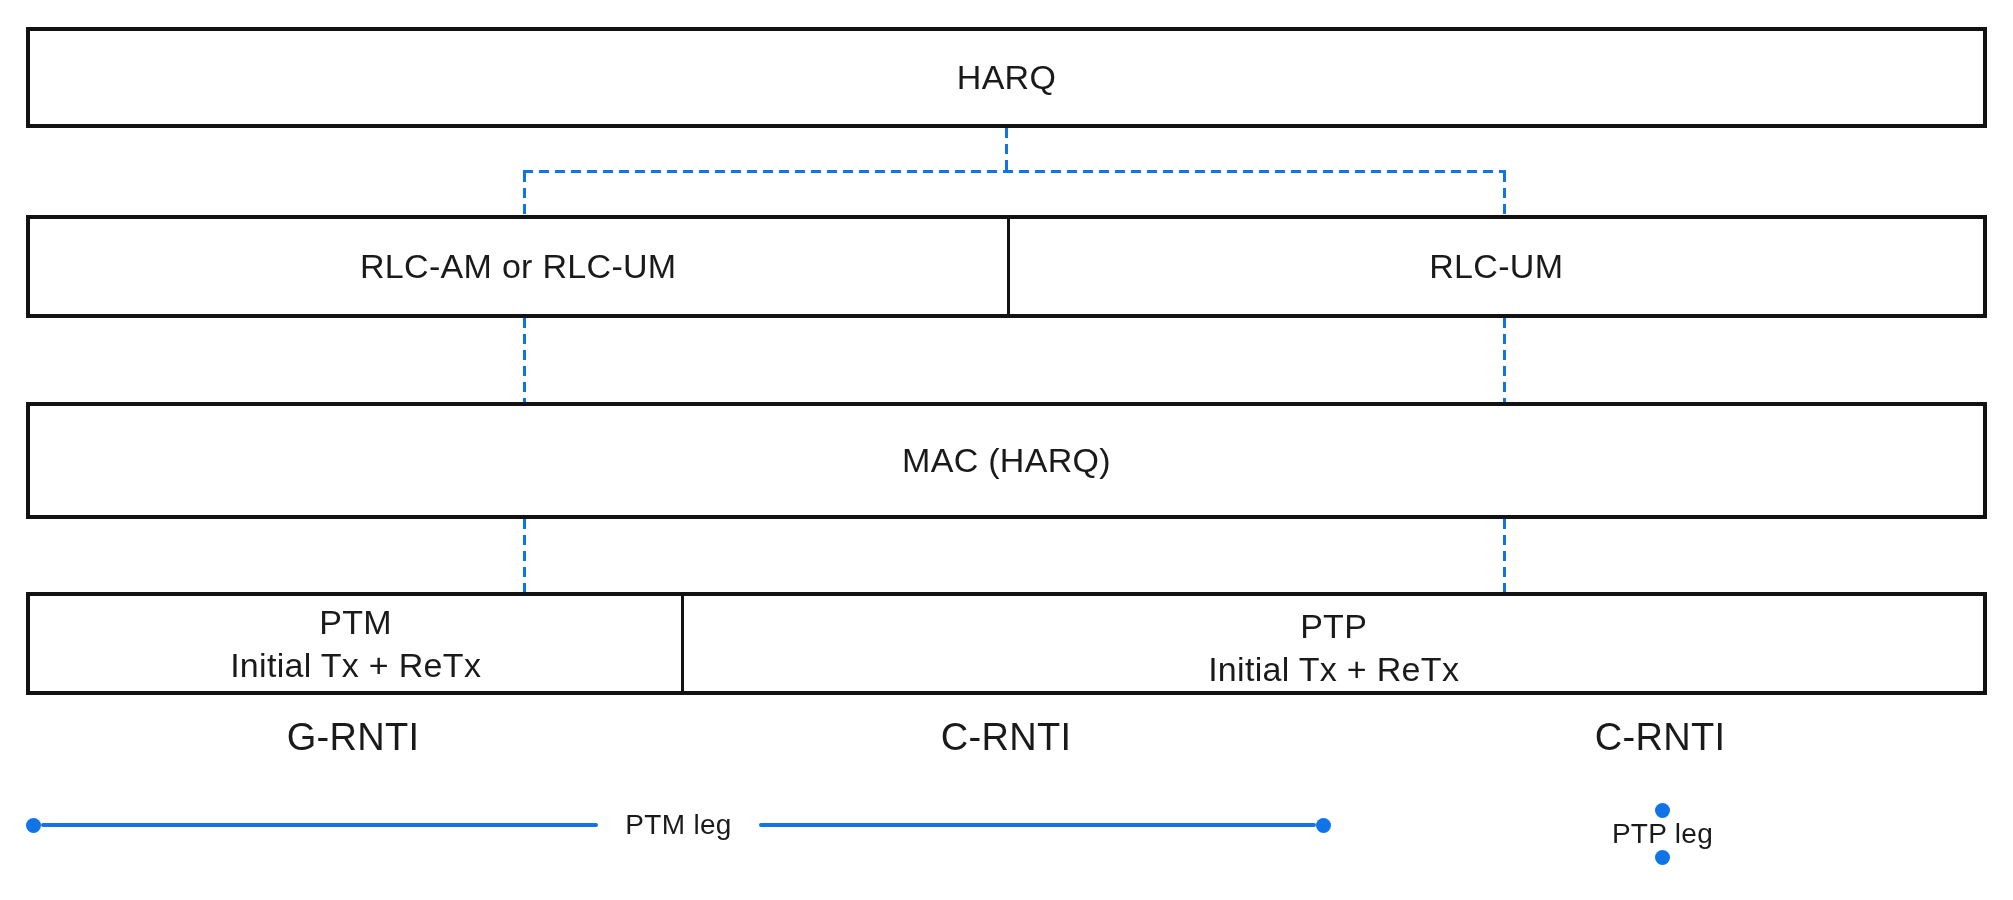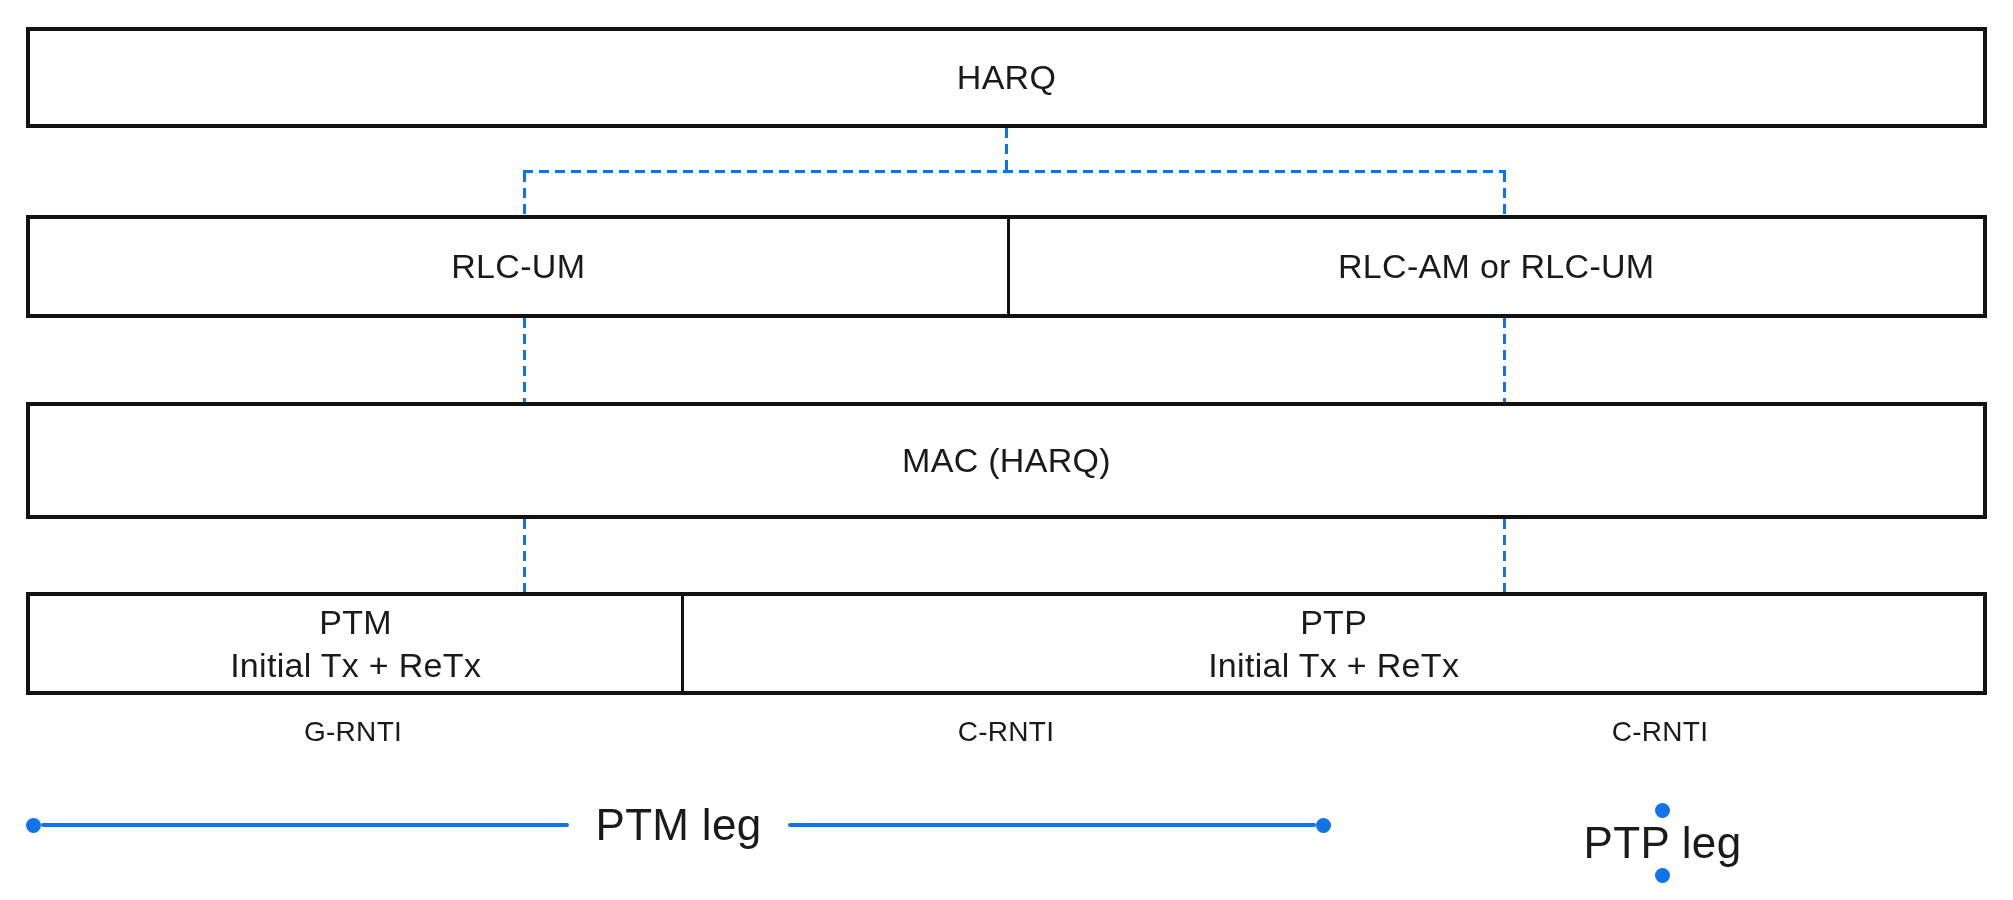--- a/index.html
+++ b/index.html
@@ -60,21 +60,21 @@
     position: absolute;
     height: 3px;
     background: repeating-linear-gradient(90deg, #1174e6 0 10px, transparent 10px 16px);
   }
 
   
   .rnti {
     position: absolute;
     top: 716px;
     transform: translateX(-50%);
-    font-size: 28px;
+    font-size: 38px;
     letter-spacing: 0.3px;
     white-space: nowrap;
   }
 
   
   .leg {
     position: absolute;
     top: 803px;
     height: 44px;
     display: flex;
@@ -88,21 +88,21 @@
   }
   .leg-dot {
     width: 15px;
     height: 15px;
     border-radius: 50%;
     background: #1174e6;
     flex: 0 0 auto;
   }
   .leg-label {
     padding: 0 27px;
-    font-size: 44px;
+    font-size: 28px;
     letter-spacing: 0.3px;
     white-space: nowrap;
   }
 </style>
 </head>
 <body>
 
 <div id="canvas">
 
   <div class="dash-v" style="left:1005px; top:128px; height:44px;"></div>
@@ -114,38 +114,38 @@
   <div class="dash-v" style="left:1503px; top:318px; height:84px;"></div>
 
   <div class="dash-v" style="left:523px; top:503px; height:89px;"></div>
   <div class="dash-v" style="left:1503px; top:503px; height:89px;"></div>
 
   <div class="box" style="left:26px; top:27px; width:1961px; height:101px;">
     <span>HARQ</span>
   </div>
 
   <div class="row" style="left:26px; top:215px; width:1961px; height:103px;">
+    <div class="cell" style="flex:1;">
+      <span>RLC-AM or RLC-UM</span>
+    </div>
     <div class="cell" style="flex:0 0 50%;">
       <span>RLC-UM</span>
-    </div>
-    <div class="cell" style="flex:1;">
-      <span>RLC-AM or RLC-UM</span>
     </div>
   </div>
 
   <div class="box" style="left:26px; top:402px; width:1961px; height:117px;">
     <span>MAC (HARQ)</span>
   </div>
 
   <div class="row" style="left:26px; top:592px; width:1961px; height:103px;">
     <div class="cell" style="flex:0 0 33.35%;border-radius:8px;">
       <span>PTM</span>
       <span>Initial Tx + ReTx</span>
     </div>
-    <div class="cell" style="flex:1;">
+    <div class="cell" style="flex:1;justify-content:flex-end;">
       <span>PTP</span>
       <span>Initial Tx + ReTx</span>
     </div>
   </div>
 
   <div class="rnti" style="left:353px;">G-RNTI</div>
   <div class="rnti" style="left:1006px;">C-RNTI</div>
   <div class="rnti" style="left:1660px;">C-RNTI</div>
 
   <div class="leg" style="left:26px; width:1305px;">

